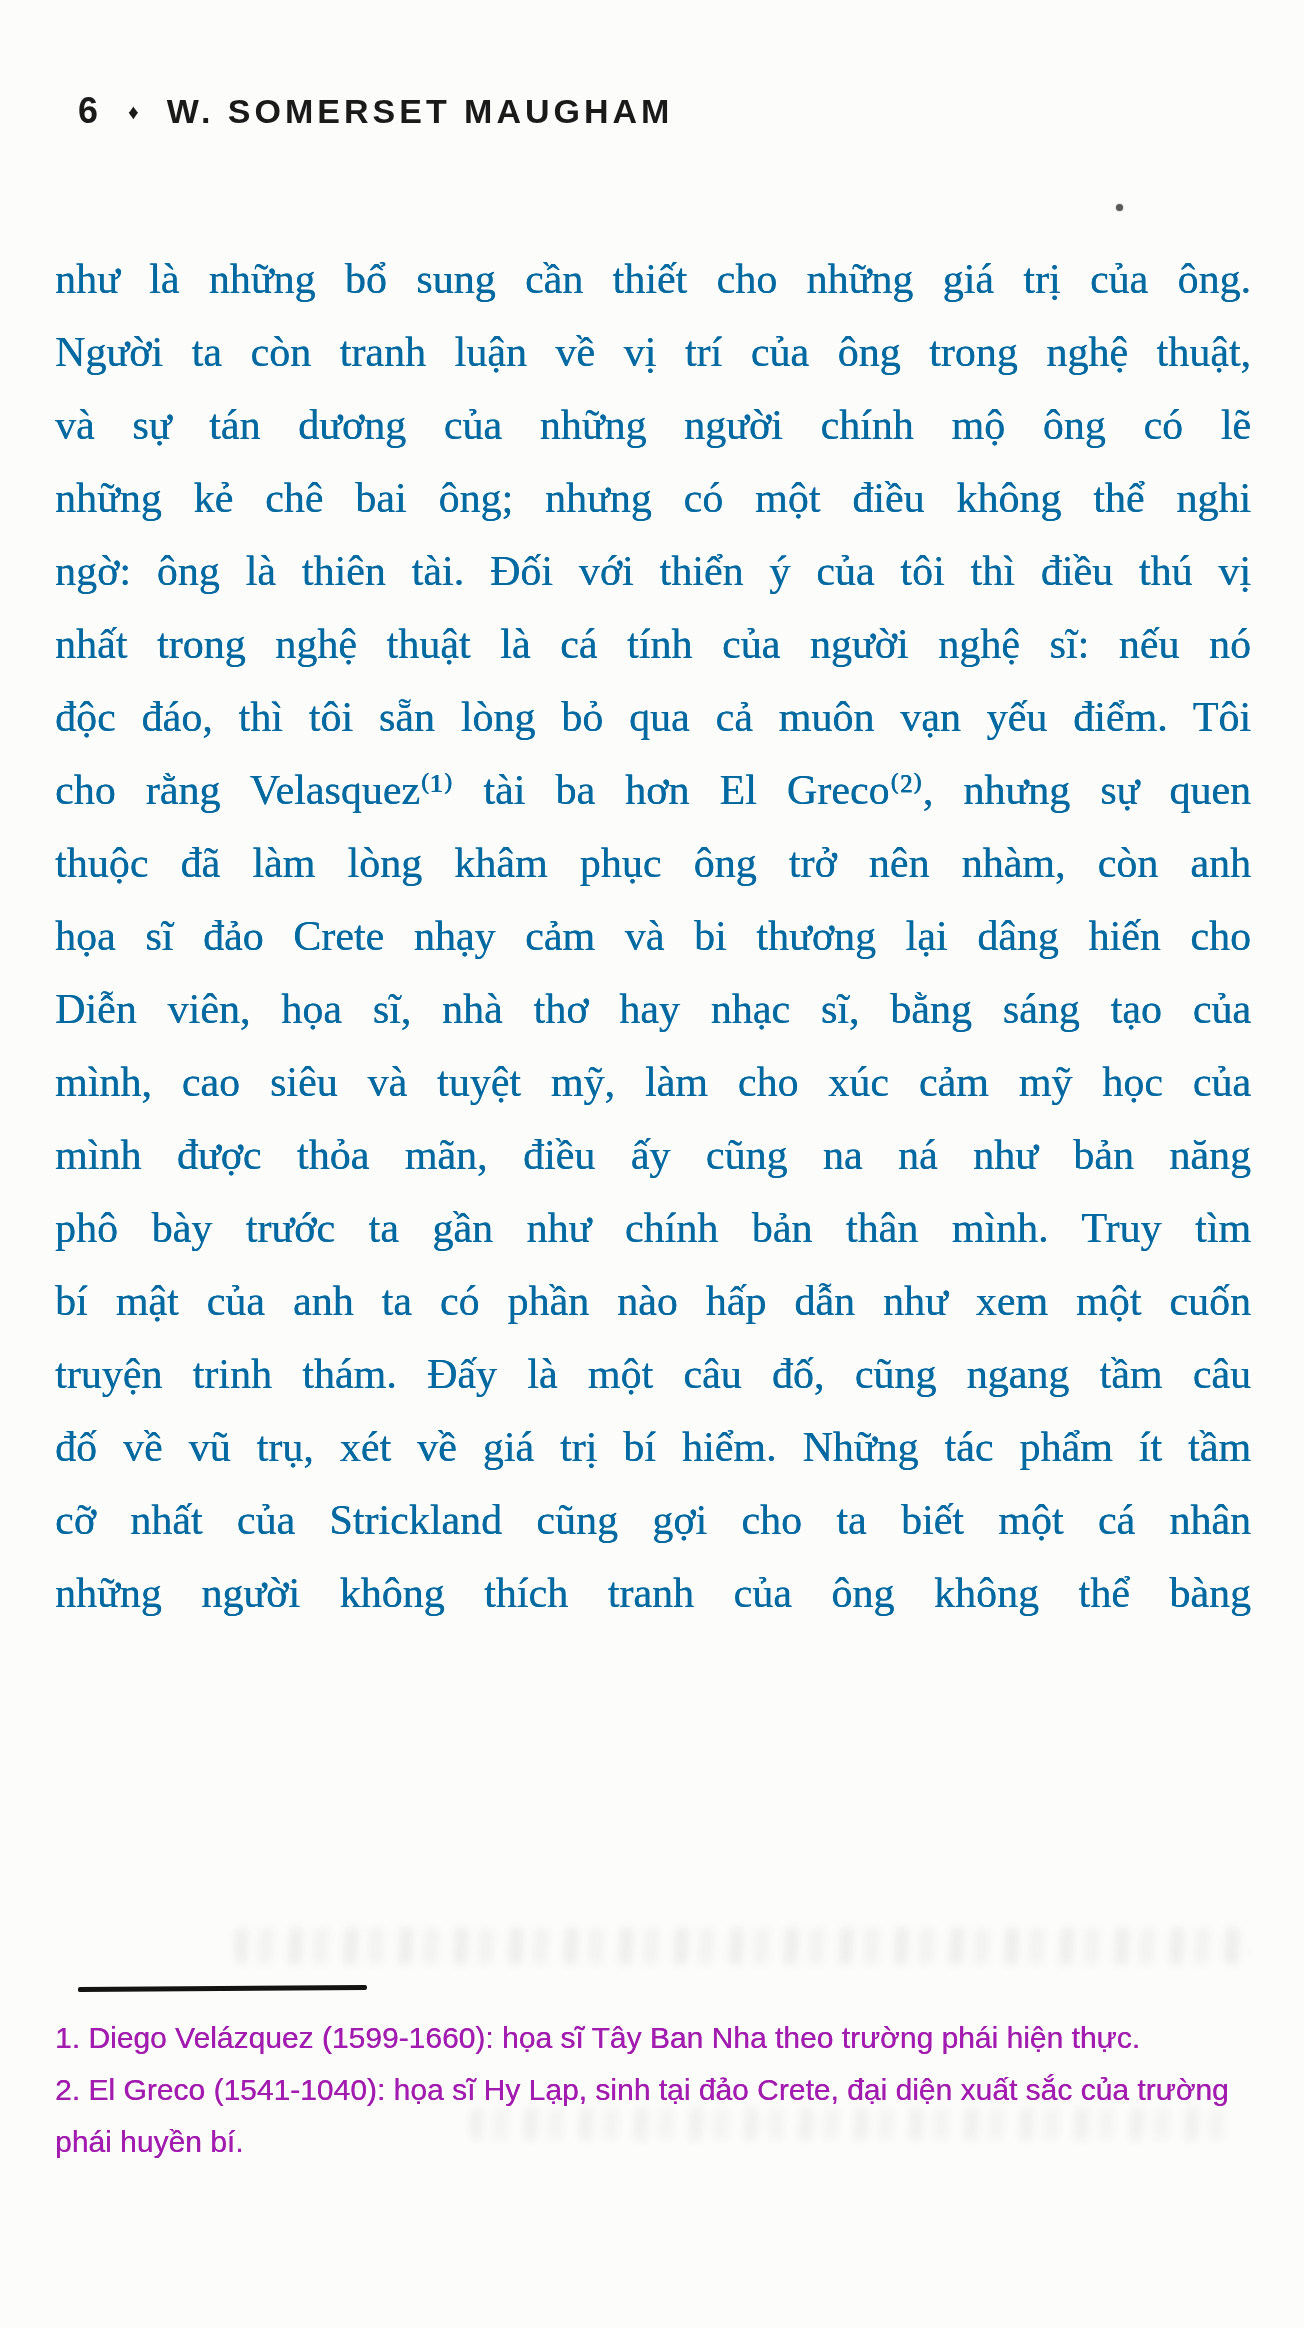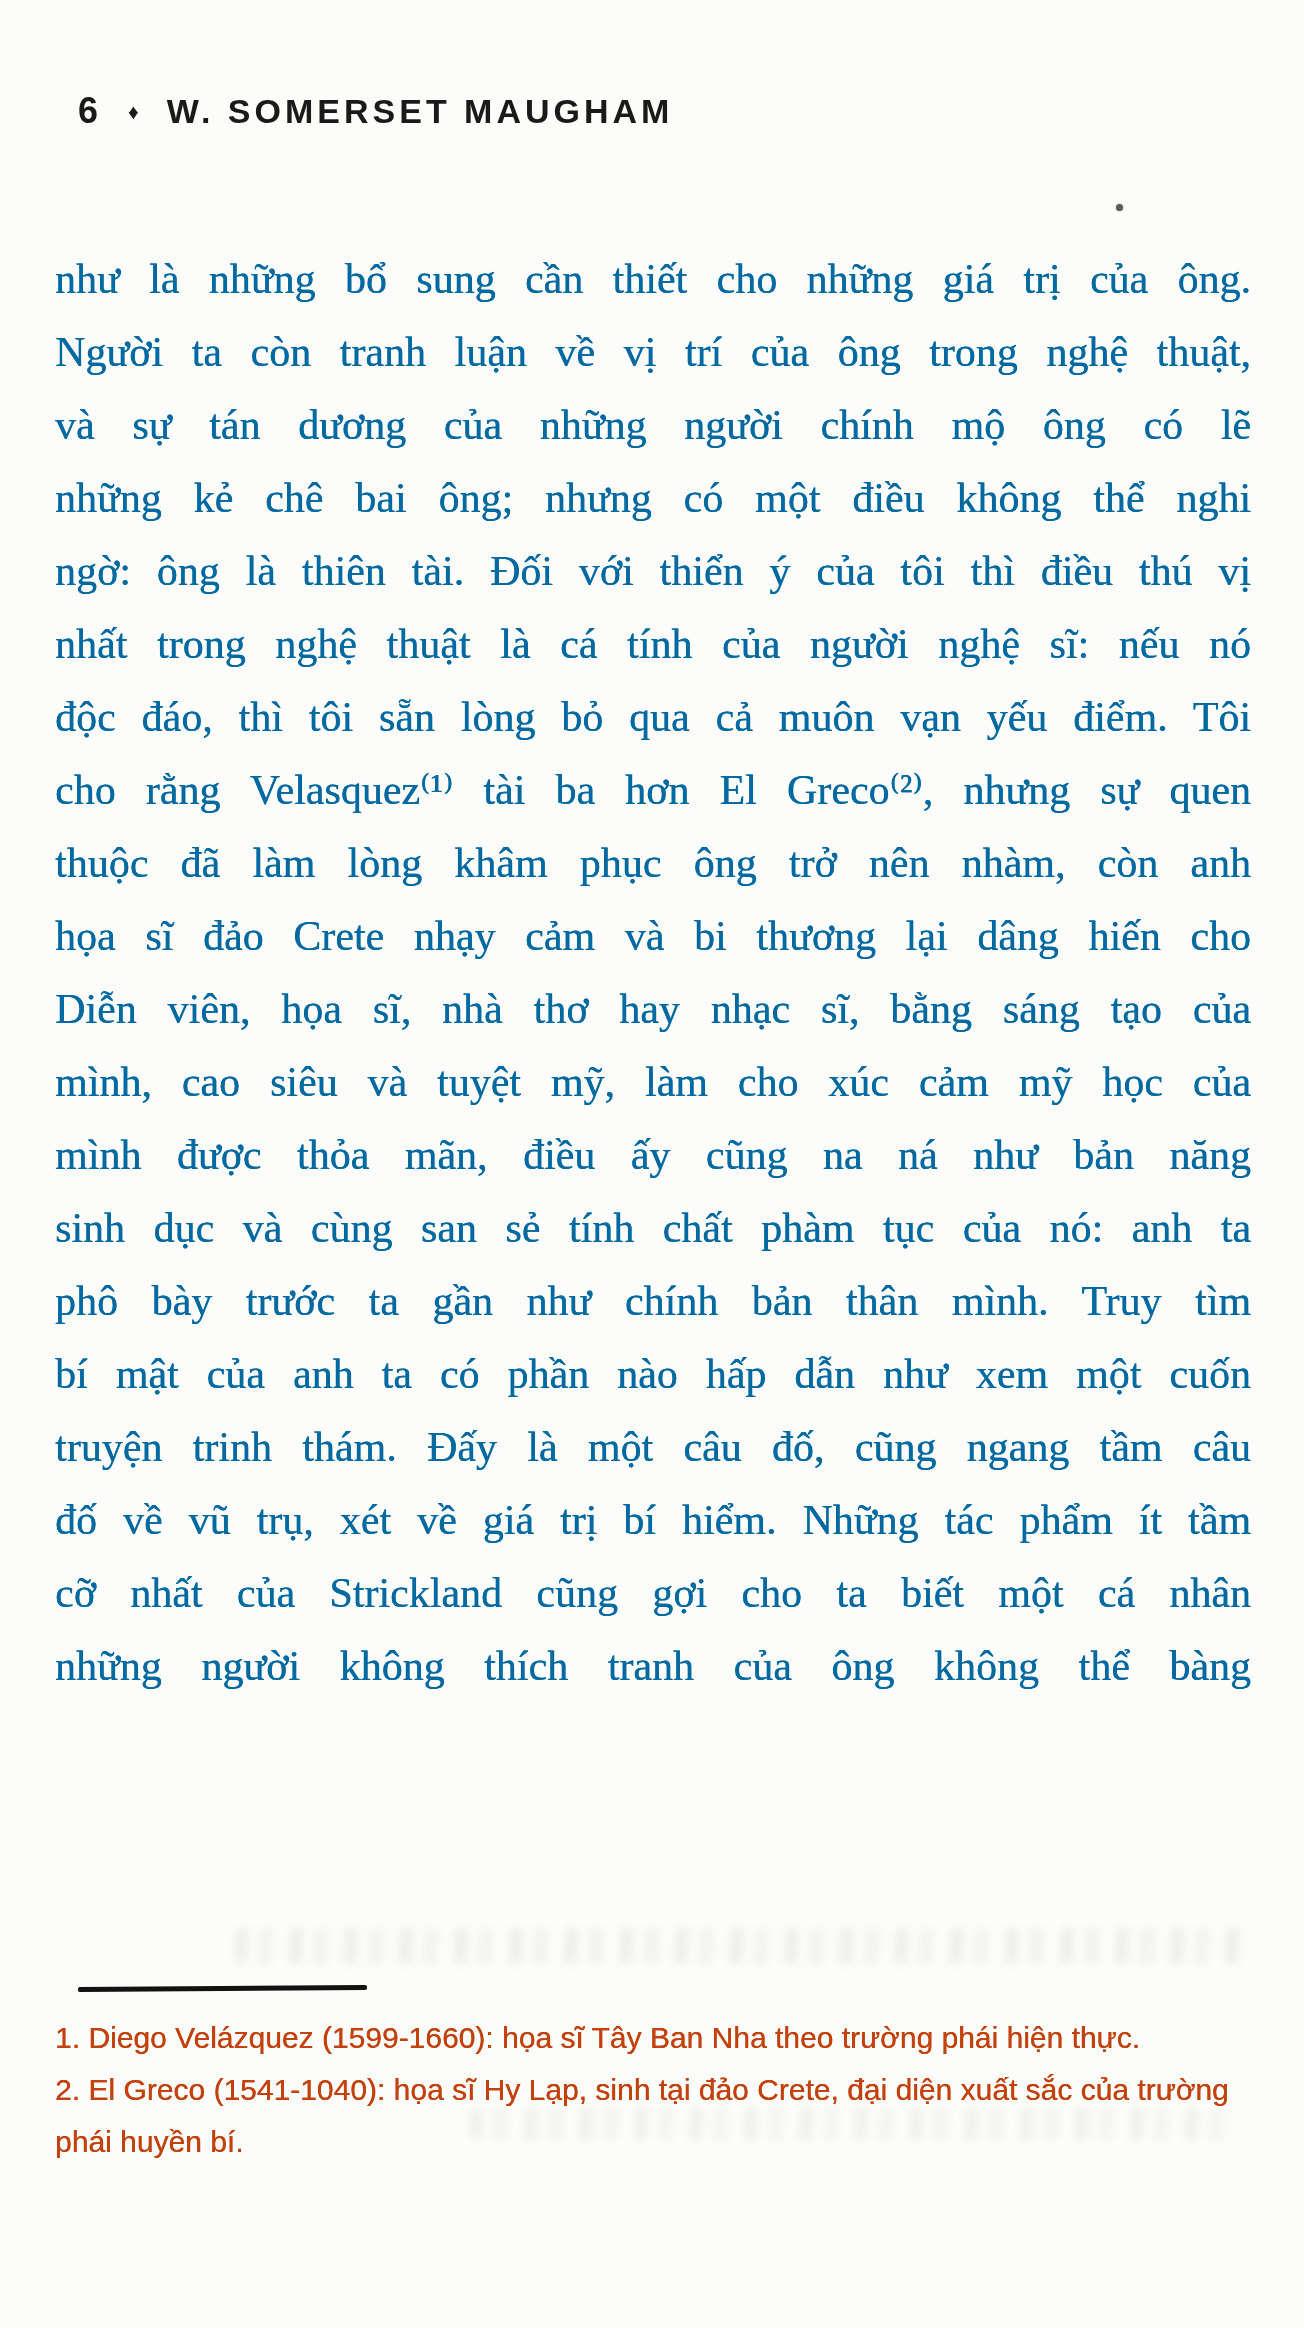--- a/index.html
+++ b/index.html
@@ -73,21 +73,21 @@
 
   
   .footnotes {
     position: absolute;
     left: 55px;
     top: 2012px;
     width: 1200px;
     font-family: "Liberation Sans", "DejaVu Sans", sans-serif;
     font-size: 30px;
     line-height: 52px;
-    color: #c2410c;
+    color: #a21caf;
     text-shadow: 0.3px 0 0 currentColor;
   }
   .footnotes .footnote { margin: 0; }
 
   
   .ghost {
     position: absolute;
     background: repeating-linear-gradient(
       93deg,
       rgba(70,70,70,0.14) 0 13px,
@@ -134,21 +134,20 @@
       <div class="line">những kẻ chê bai ông; nhưng có một điều không thể nghi</div>
       <div class="line">ngờ: ông là thiên tài. Đối với thiển ý của tôi thì điều thú vị</div>
       <div class="line">nhất trong nghệ thuật là cá tính của người nghệ sĩ: nếu nó</div>
       <div class="line">độc đáo, thì tôi sẵn lòng bỏ qua cả muôn vạn yếu điểm. Tôi</div>
       <div class="line">cho rằng Velasquez⁽¹⁾ tài ba hơn El Greco⁽²⁾, nhưng sự quen</div>
       <div class="line">thuộc đã làm lòng khâm phục ông trở nên nhàm, còn anh</div>
       <div class="line">họa sĩ đảo Crete nhạy cảm và bi thương lại dâng hiến cho</div>
       <div class="line">Diễn viên, họa sĩ, nhà thơ hay nhạc sĩ, bằng sáng tạo của</div>
       <div class="line">mình, cao siêu và tuyệt mỹ, làm cho xúc cảm mỹ học của</div>
       <div class="line">mình được thỏa mãn, điều ấy cũng na ná như bản năng</div>
-      <div class="line">sinh dục và cùng san sẻ tính chất phàm tục của nó: anh ta</div>
       <div class="line">phô bày trước ta gần như chính bản thân mình. Truy tìm</div>
       <div class="line">bí mật của anh ta có phần nào hấp dẫn như xem một cuốn</div>
       <div class="line">truyện trinh thám. Đấy là một câu đố, cũng ngang tầm câu</div>
       <div class="line">đố về vũ trụ, xét về giá trị bí hiểm. Những tác phẩm ít tầm</div>
       <div class="line">cỡ nhất của Strickland cũng gợi cho ta biết một cá nhân</div>
       <div class="line">những người không thích tranh của ông không thể bàng</div>
     </div>
 
   <div class="ghost ghost-1"></div>
 

